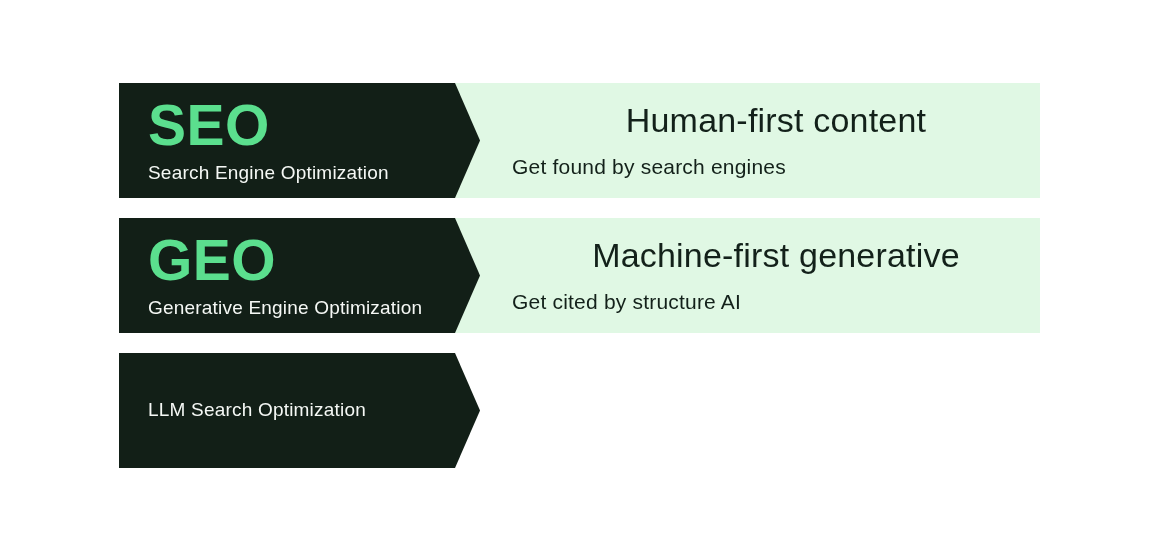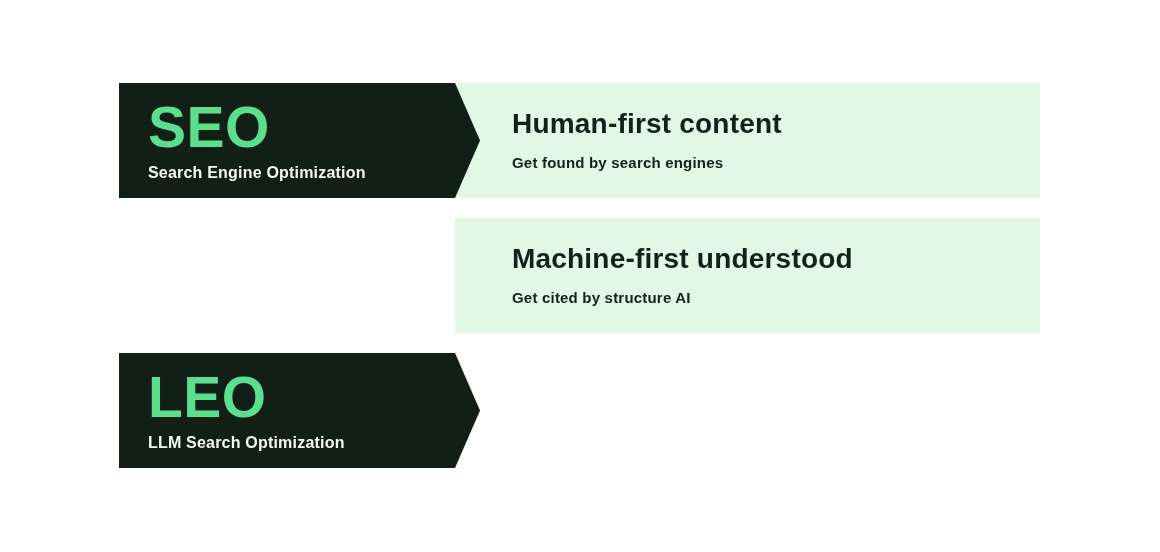--- a/index.html
+++ b/index.html
@@ -57,36 +57,37 @@
   }
   .acronym{
     color:var(--accent-green);
     font-size:57px;
     font-weight:700;
     line-height:1.08;
     letter-spacing:0.5px;
   }
   .full-name{
     color:var(--light-text);
-    font-size:16px;
-    font-weight:700;
+    font-size:19px;
+    font-weight:400;
     line-height:1.3;
     letter-spacing:0.2px;
   }
   .heading{
     color:var(--heading-text);
-    font-size:28px;
-    font-weight:700;
+    font-size:34px;
+    font-weight:400;
     line-height:1.15;
     letter-spacing:0.2px;
+    text-align:center;
   }
   .description{
     color:var(--heading-text);
-    font-size:15px;
-    font-weight:700;
+    font-size:21px;
+    font-weight:400;
     line-height:1.3;
     letter-spacing:0.2px;
   }
 </style>
 </head>
 <body style="background: rgb(255, 255, 255);">
 
 <div class="ladder">
 
   <div class="row">
@@ -95,25 +96,28 @@
       <div class="description">Get found by search engines</div>
     </div>
     <div class="dark-arrow">
       <div class="acronym">SEO</div>
       <div class="full-name">Search Engine Optimization</div>
     </div>
   </div>
 
   <div class="row">
     <div class="light-panel">
-      <div class="heading">Machine-first understood</div>
+      <div class="heading">Machine-first generative</div>
       <div class="description">Get cited by structure AI</div>
+    </div>
+    <div class="dark-arrow">
+      <div class="acronym">GEO</div>
+      <div class="full-name">Generative Engine Optimization</div>
     </div>
   </div>
 
   <div class="row">
     <div class="dark-arrow">
-      <div class="acronym">LEO</div>
       <div class="full-name">LLM Search Optimization</div>
     </div>
   </div>
 
 </div>
 
 </body></html>

